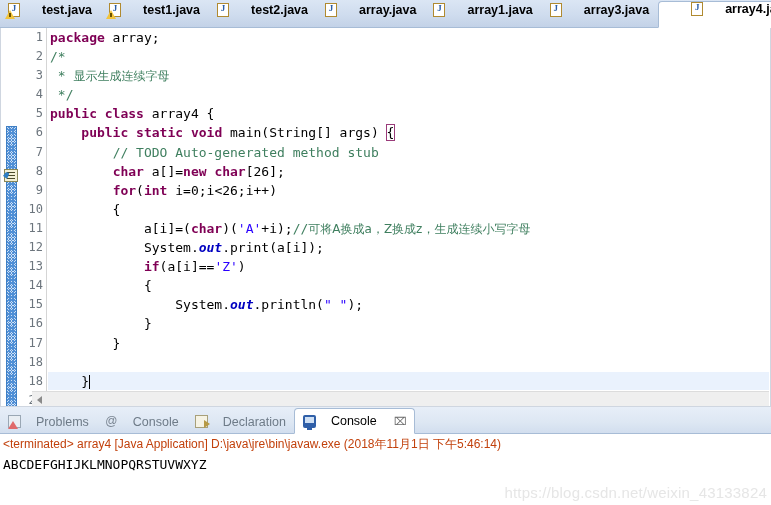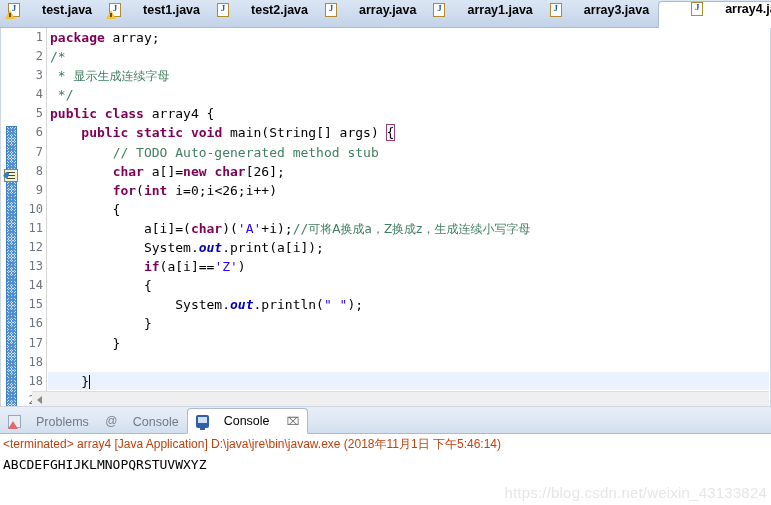--- a/index.html
+++ b/index.html
@@ -359,20 +359,24 @@
   <div class="bottom">
     <div class="btabbar">
       <div class="btab">
         <span class="micon ic-problems"></span>
         <span>Problems</span>
       </div>
       <div class="btab">
         <span class="micon ic-javadoc">@</span>
         <span>Console</span>
       </div>
+      <div class="btab">
+        <span class="micon ic-decl"></span>
+        <span>Declaration</span>
+      </div>
       <div class="btab active">
         <span class="micon ic-console"></span>
         <span>Console</span>
         <span class="closeglyph">⌧</span>
       </div>
     </div>
 
     <div class="console-body">
       <div class="console-line">&lt;terminated&gt; array4 [Java Application] D:\java\jre\bin\javaw.exe (2018年11月1日 下午5:46:14)</div>
       <div class="console-out">ABCDEFGHIJKLMNOPQRSTUVWXYZ</div>

